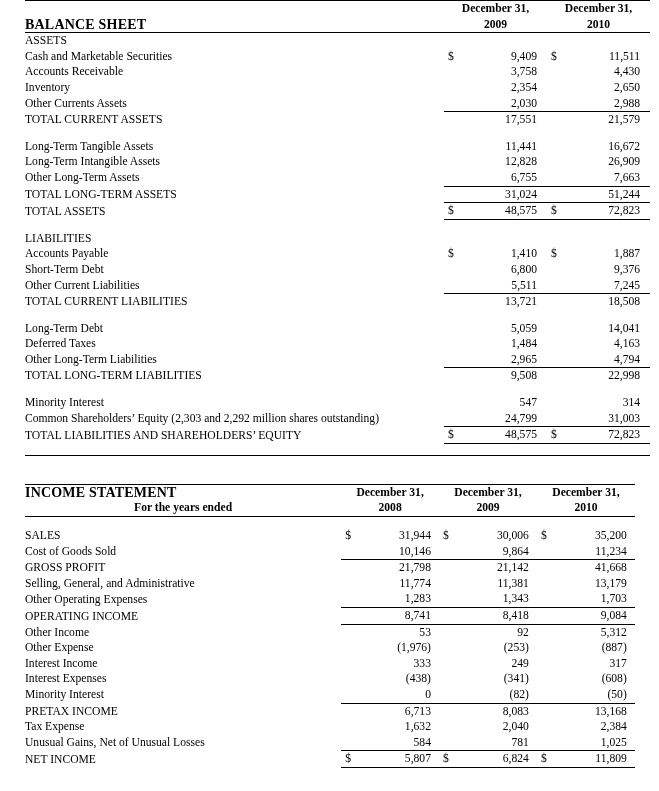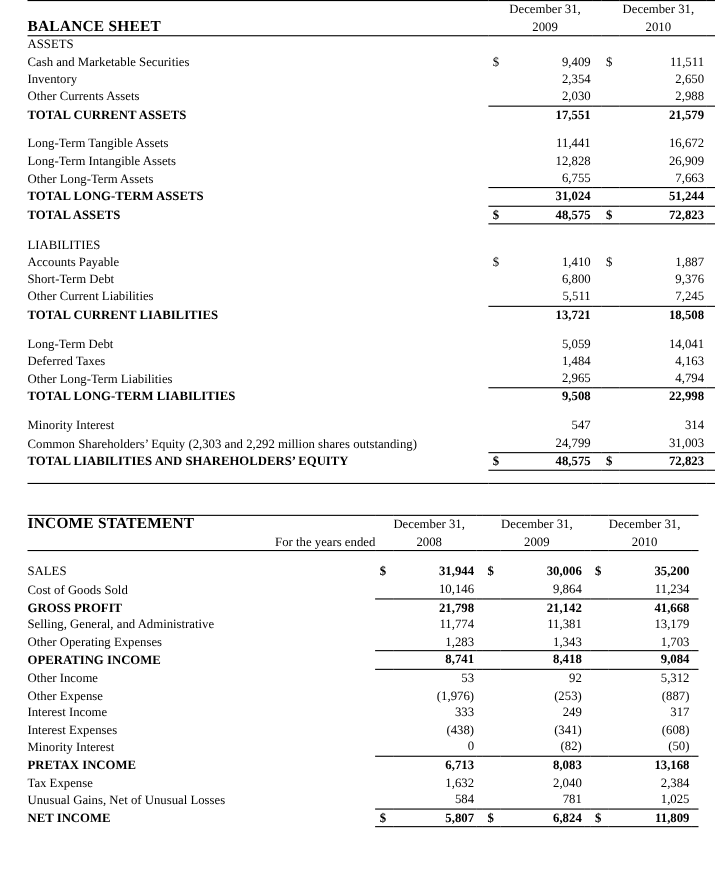--- a/index.html
+++ b/index.html
@@ -57,46 +57,46 @@
 
   td.num  { text-align: right; padding-right: 2px; }
   td.cur  { text-align: left; padding-left: 4px; }
   td.lbl  { text-align: left; }
 
   .thin-above { border-top: 0.9px solid #000; }
   .thin-below { border-bottom: 0.9px solid #000; }
   .thick-below { border-bottom: 1.9px solid #000; }
 
   
-  .bold   { font-weight: bold; }
+  .bold   { font-weight: normal; }
   .sect   { font-weight: normal; }
   .ind1   { padding-left: 11px; }
   .ind2   { padding-left: 22px; }
 
   .spacer td { height: 11px; line-height: 11px; }
 
   
   .colhead {
     text-align: center;
-    font-weight: normal;
+    font-weight: bold;
     line-height: 13.4px;
     vertical-align: top;
     padding-top: 1px;
   }
   .colhead span { display: block; }
   .title-cell {
     font-weight: bold;
     font-size: 14px;
     letter-spacing: 0.2px;
     vertical-align: top;
     padding-top: 3px;
   }
   .yearsended {
-    font-weight: normal;
-    text-align: right;
+    font-weight: bold;
+    text-align: center;
     padding-right: 6px;
     vertical-align: bottom;
   }
 
   .gap-between { height: 28px; }
 </style>
 </head>
 <body>
 
 <div class="page">
@@ -134,20 +134,29 @@
           <td class="num bold"></td>
           <td class=""></td>
         </tr>
         <tr>
           <td class="lbl ind1">Cash and Marketable Securities</td>
           <td class="cur">$</td>
           <td class="num">9,409</td>
           <td class=""></td>
           <td class="cur">$</td>
           <td class="num">11,511</td>
+          <td class=""></td>
+        </tr>
+        <tr>
+          <td class="lbl ind1">Accounts Receivable</td>
+          <td class="cur"></td>
+          <td class="num">3,758</td>
+          <td class=""></td>
+          <td class="cur"></td>
+          <td class="num">4,430</td>
           <td class=""></td>
         </tr>
         <tr>
           <td class="lbl ind1">Inventory</td>
           <td class="cur"></td>
           <td class="num">2,354</td>
           <td class=""></td>
           <td class="cur"></td>
           <td class="num">2,650</td>
           <td class=""></td>

